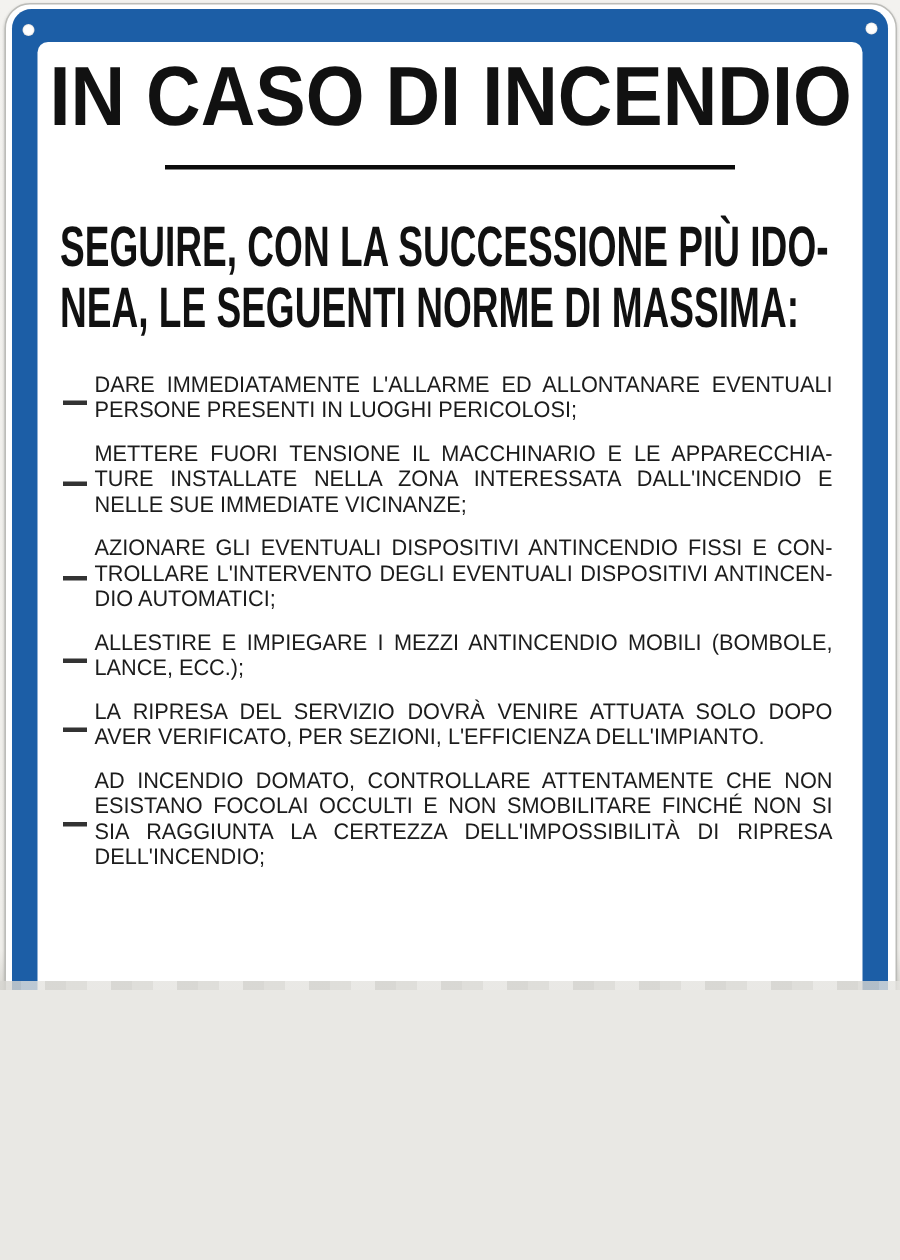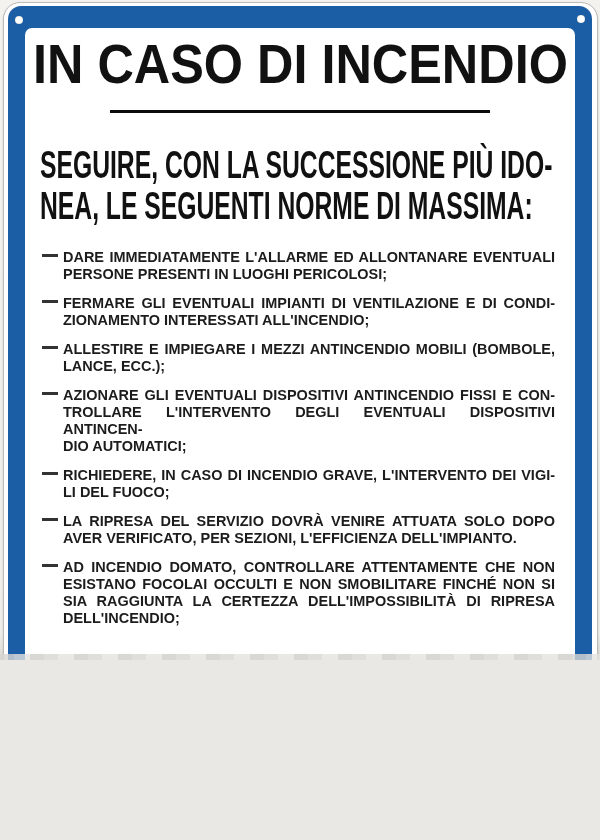--- a/index.html
+++ b/index.html
@@ -29,21 +29,21 @@
   .title .squeeze{display:inline-block;transform:scaleX(0.90);transform-origin:left top;}
 
   .title-rule{position:absolute;left:110px;top:110px;width:380px;height:3px;
               background:#0b0b0b;}
 
   .subtitle{position:absolute;left:40px;top:145px;width:850px;
             font-size:38px;line-height:40.5px;font-weight:bold;color:var(--text-black,#111);
             white-space:pre-line;transform:scaleX(0.65);transform-origin:left top;}
 
   .items{position:absolute;left:42px;top:248px;width:540px;}
-  .item{display:flex;align-items:flex-start;margin-bottom:12px;font-weight:bold;}
+  .item{display:flex;align-items:center;margin-bottom:12px;}
   .dash{flex:0 0 16px;width:16px;height:3px;background:#333;margin-top:6px;}
   .item-text{margin-left:5px;width:510px;transform:scaleX(0.9647);
              transform-origin:left top;color:#1c1c1c;
              font-size:15px;line-height:17px;}
   .tline{text-align:justify;text-align-last:justify;white-space:normal;}
   .tline.last{text-align-last:left;}
 
   .footer{position:absolute;left:40px;top:763px;white-space:nowrap;
           font-size:42px;line-height:44px;font-weight:bold;color:var(--text-black,#111);}
   .footer .squeeze{display:inline-block;transform:scaleX(0.81);transform-origin:left top;}
@@ -79,44 +79,38 @@
       <div class="item">
         <div class="dash"></div>
         <div class="item-text">
           <div class="tline">DARE IMMEDIATAMENTE L'ALLARME ED ALLONTANARE EVENTUALI</div>
           <div class="tline last">PERSONE PRESENTI IN LUOGHI PERICOLOSI;</div>
         </div>
       </div>
       <div class="item">
         <div class="dash"></div>
         <div class="item-text">
-          <div class="tline">FERMARE GLI EVENTUALI IMPIANTI DI VENTILAZIONE E DI CONDI-</div>
-          <div class="tline last">ZIONAMENTO INTERESSATI ALL'INCENDIO;</div>
-        </div>
-      </div>
-      <div class="item">
-        <div class="dash"></div>
-        <div class="item-text">
-          <div class="tline">ALLESTIRE E IMPIEGARE I MEZZI ANTINCENDIO MOBILI (BOMBOLE,</div>
-          <div class="tline last">LANCE, ECC.);</div>
+          <div class="tline">METTERE FUORI TENSIONE IL MACCHINARIO E LE APPARECCHIA-</div>
+          <div class="tline">TURE INSTALLATE NELLA ZONA INTERESSATA DALL'INCENDIO E</div>
+          <div class="tline last">NELLE SUE IMMEDIATE VICINANZE;</div>
         </div>
       </div>
       <div class="item">
         <div class="dash"></div>
         <div class="item-text">
           <div class="tline">AZIONARE GLI EVENTUALI DISPOSITIVI ANTINCENDIO FISSI E CON-</div>
           <div class="tline">TROLLARE L'INTERVENTO DEGLI EVENTUALI DISPOSITIVI ANTINCEN-</div>
           <div class="tline last">DIO AUTOMATICI;</div>
         </div>
       </div>
       <div class="item">
         <div class="dash"></div>
         <div class="item-text">
-          <div class="tline">RICHIEDERE, IN CASO DI INCENDIO GRAVE, L'INTERVENTO DEI VIGI-</div>
-          <div class="tline last">LI DEL FUOCO;</div>
+          <div class="tline">ALLESTIRE E IMPIEGARE I MEZZI ANTINCENDIO MOBILI (BOMBOLE,</div>
+          <div class="tline last">LANCE, ECC.);</div>
         </div>
       </div>
       <div class="item">
         <div class="dash"></div>
         <div class="item-text">
           <div class="tline">LA RIPRESA DEL SERVIZIO DOVRÀ VENIRE ATTUATA SOLO DOPO</div>
           <div class="tline last">AVER VERIFICATO, PER SEZIONI, L'EFFICIENZA DELL'IMPIANTO.</div>
         </div>
       </div>
       <div class="item">

